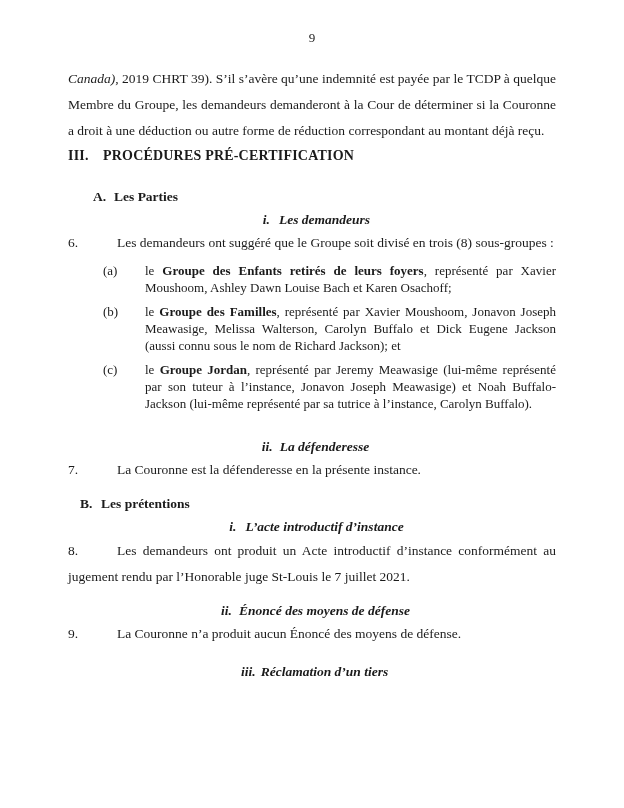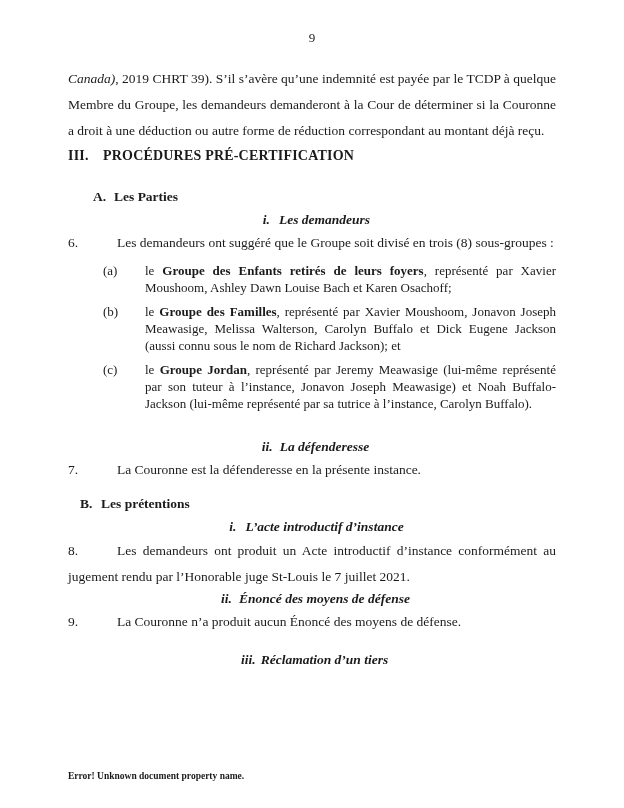--- a/index.html
+++ b/index.html
@@ -27,21 +27,21 @@
 
   .h-sub { margin-left:25px; font-size:13.5px; font-weight:bold; line-height:18px; }
   .h-sub .h-num { display:inline-block; width:21px; }
   .h-sub-a { margin-top:23px; }
   .h-sub-b { margin-top:16px;margin-left:12px; }
 
   .h-rom { font-size:13.5px; font-weight:bold; font-style:italic; line-height:18px;text-align:center; }
   .h-rom .h-num { display:inline-block; width:25px; }
   .mt5 { margin-top:5px; }
   .mt6 { margin-top:6px; }
-  .mt12 { }
+  .mt12 { margin-top:12px; }
   .mt20 { margin-top:20px; }
 
   .numbered { font-size:13.5px; line-height:18px; }
   .numbered .pnum { display:inline-block; width:49px; }
   .numbered.dblp { line-height:26px; text-align:justify; margin-top:2px; }
 
   .items { margin-left:35px; }
   .item { display:flex; font-size:13px; line-height:17px; }
   .item-label { flex:0 0 42px; }
   .item-text { flex:1; text-align:justify; }
@@ -95,15 +95,14 @@
 
   <p class="numbered dblp"><span class="pnum">8.</span><span>Les demandeurs ont produit un Acte introductif d’instance conformément au jugement rendu par l’Honorable juge St-Louis le 7 juillet 2021.</span></p>
 
   <h4 class="h-rom mt12"><span class="h-num">ii.</span><span>Énoncé des moyens de défense</span></h4>
 
   <p class="numbered mt5"><span class="pnum">9.</span><span>La Couronne n’a produit aucun Énoncé des moyens de défense.</span></p>
 
   <h4 class="h-rom mt20"><span class="h-num">iii.</span><span>Réclamation d’un tiers</span></h4>
 
 
-  <div class="footer">Error! Unknown document property name.</div>
 
 </div>
 
 </body></html>

